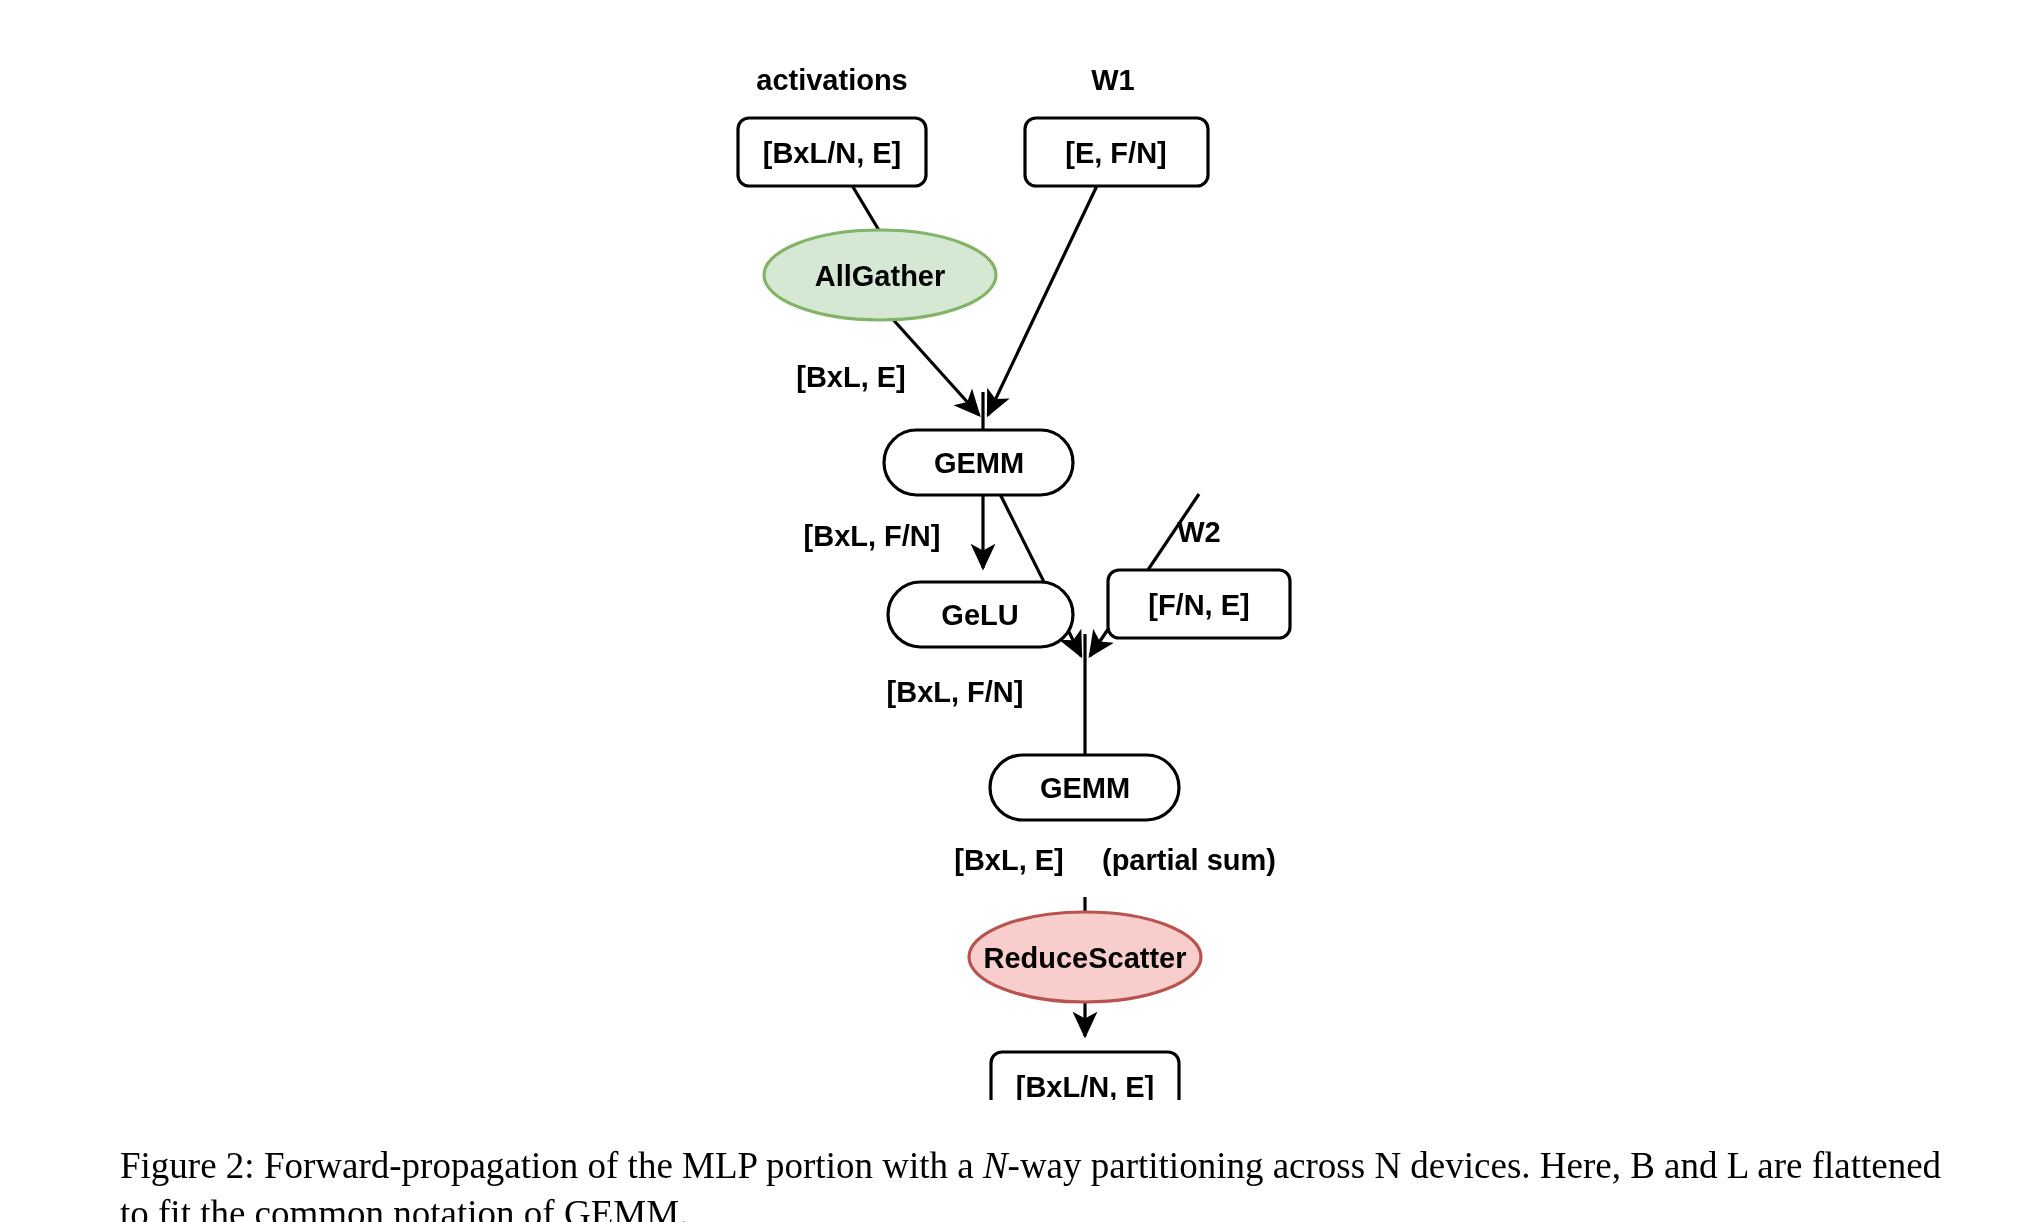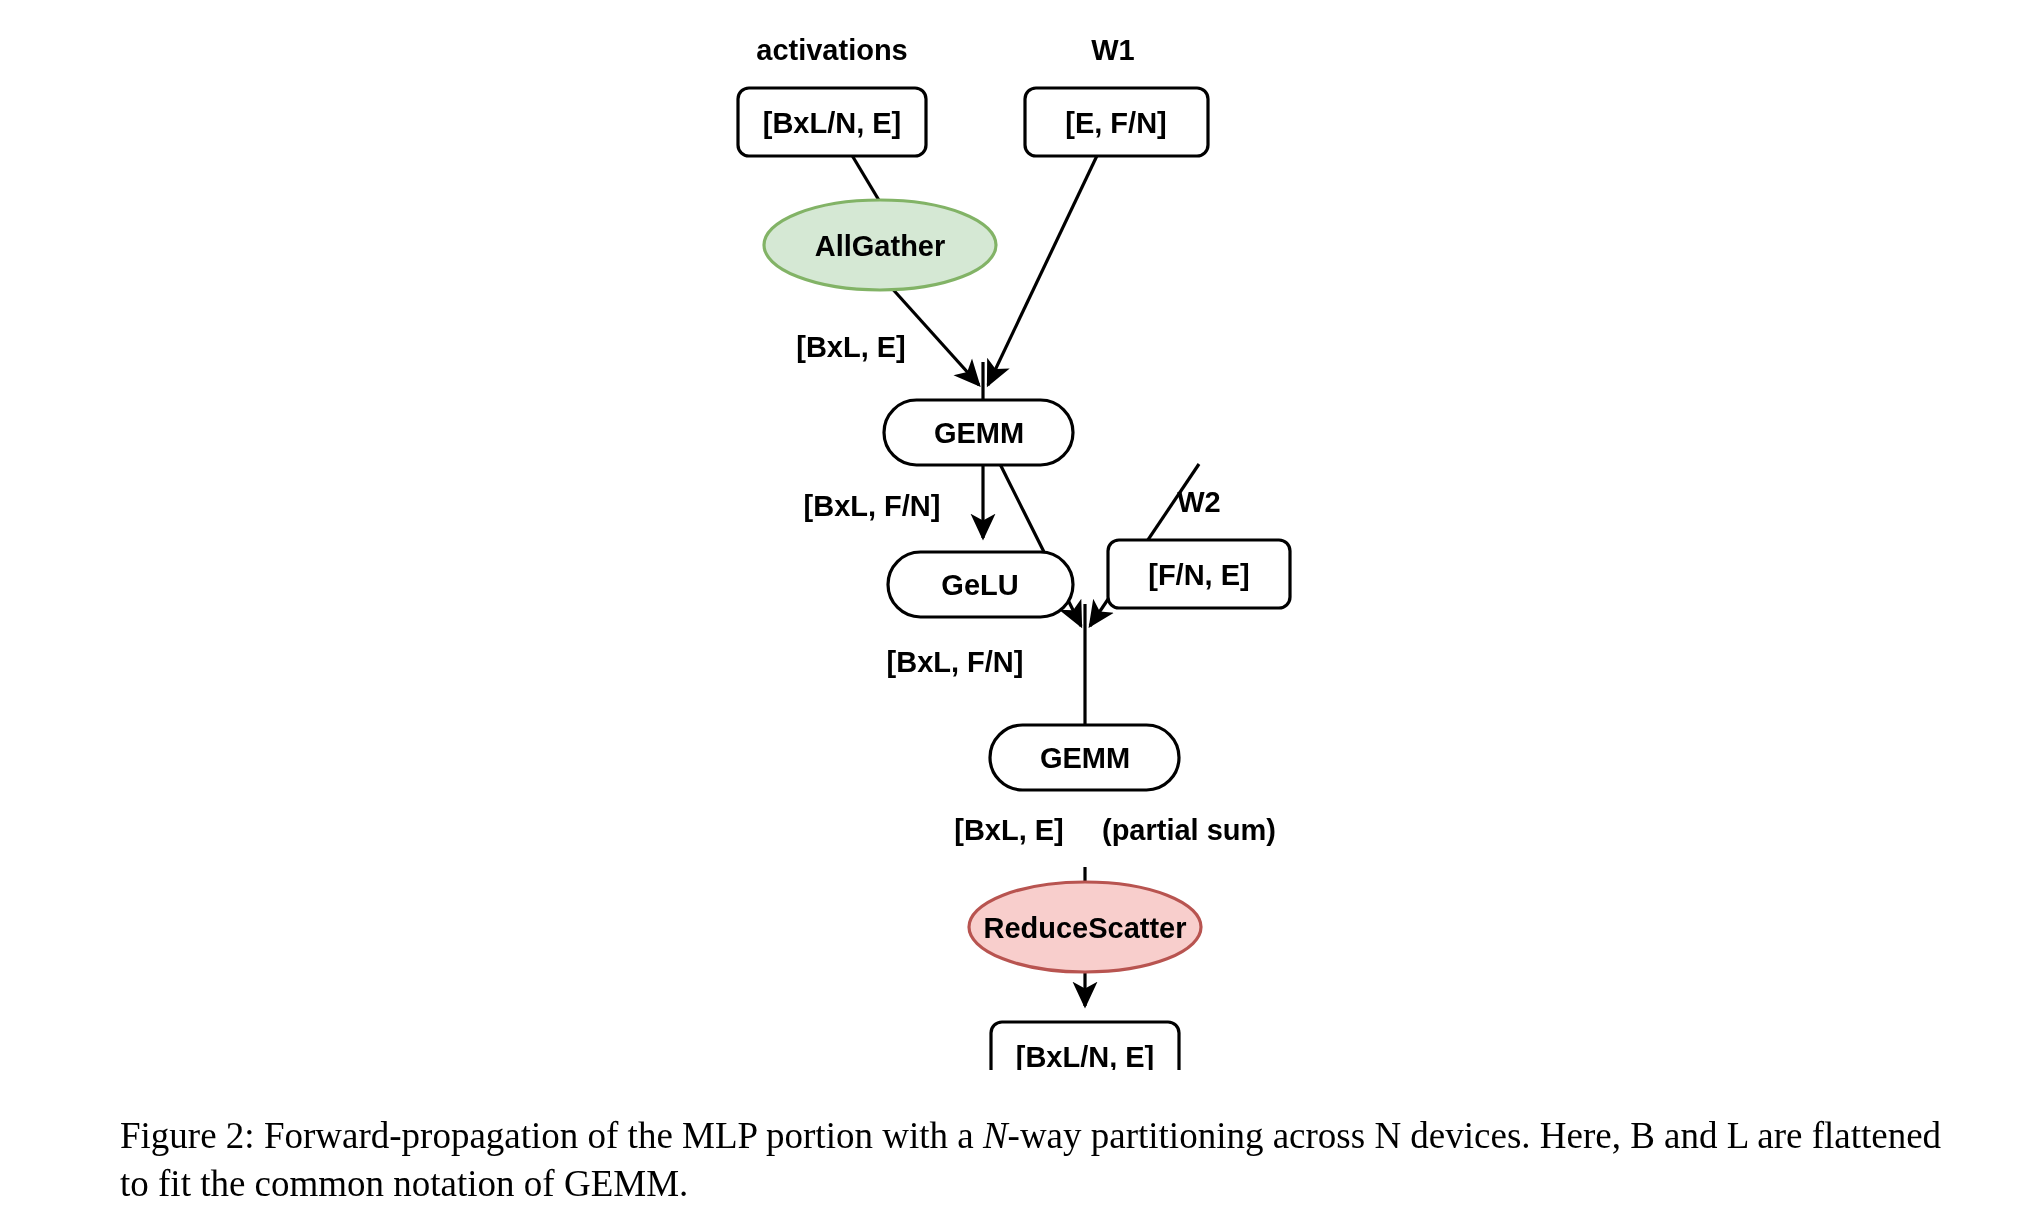--- a/index.html
+++ b/index.html
@@ -11,20 +11,21 @@
   body {
     width: 2038px;
     height: 1222px;
     position: relative;
     overflow: hidden;
     font-family: "Liberation Sans", sans-serif;
   }
   #figure-root {
     position: absolute;
     inset: 0;
+    margin-top: 30px;
   }
   svg#diagram {
     position: absolute;
     left: 0;
     top: 0;
     width: 2038px;
     height: 1070px;
     display: block;
   }
   .node-box {

